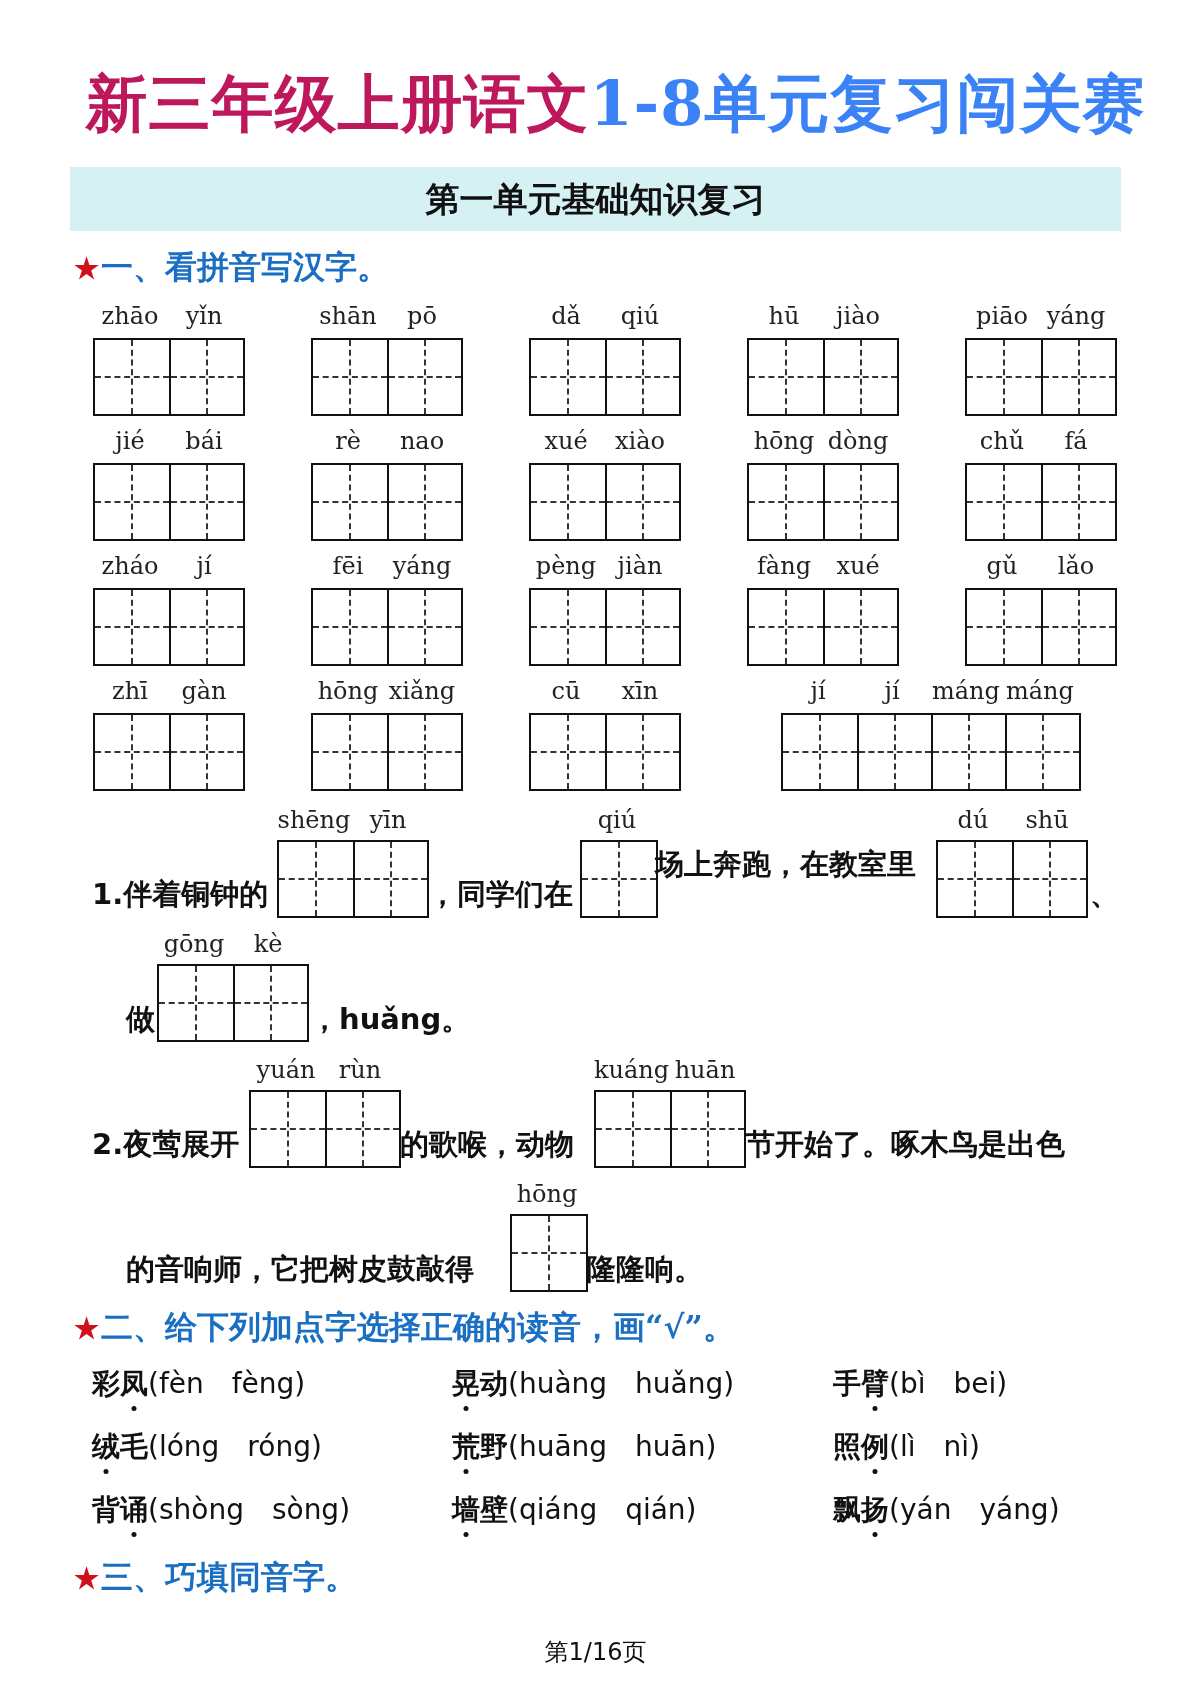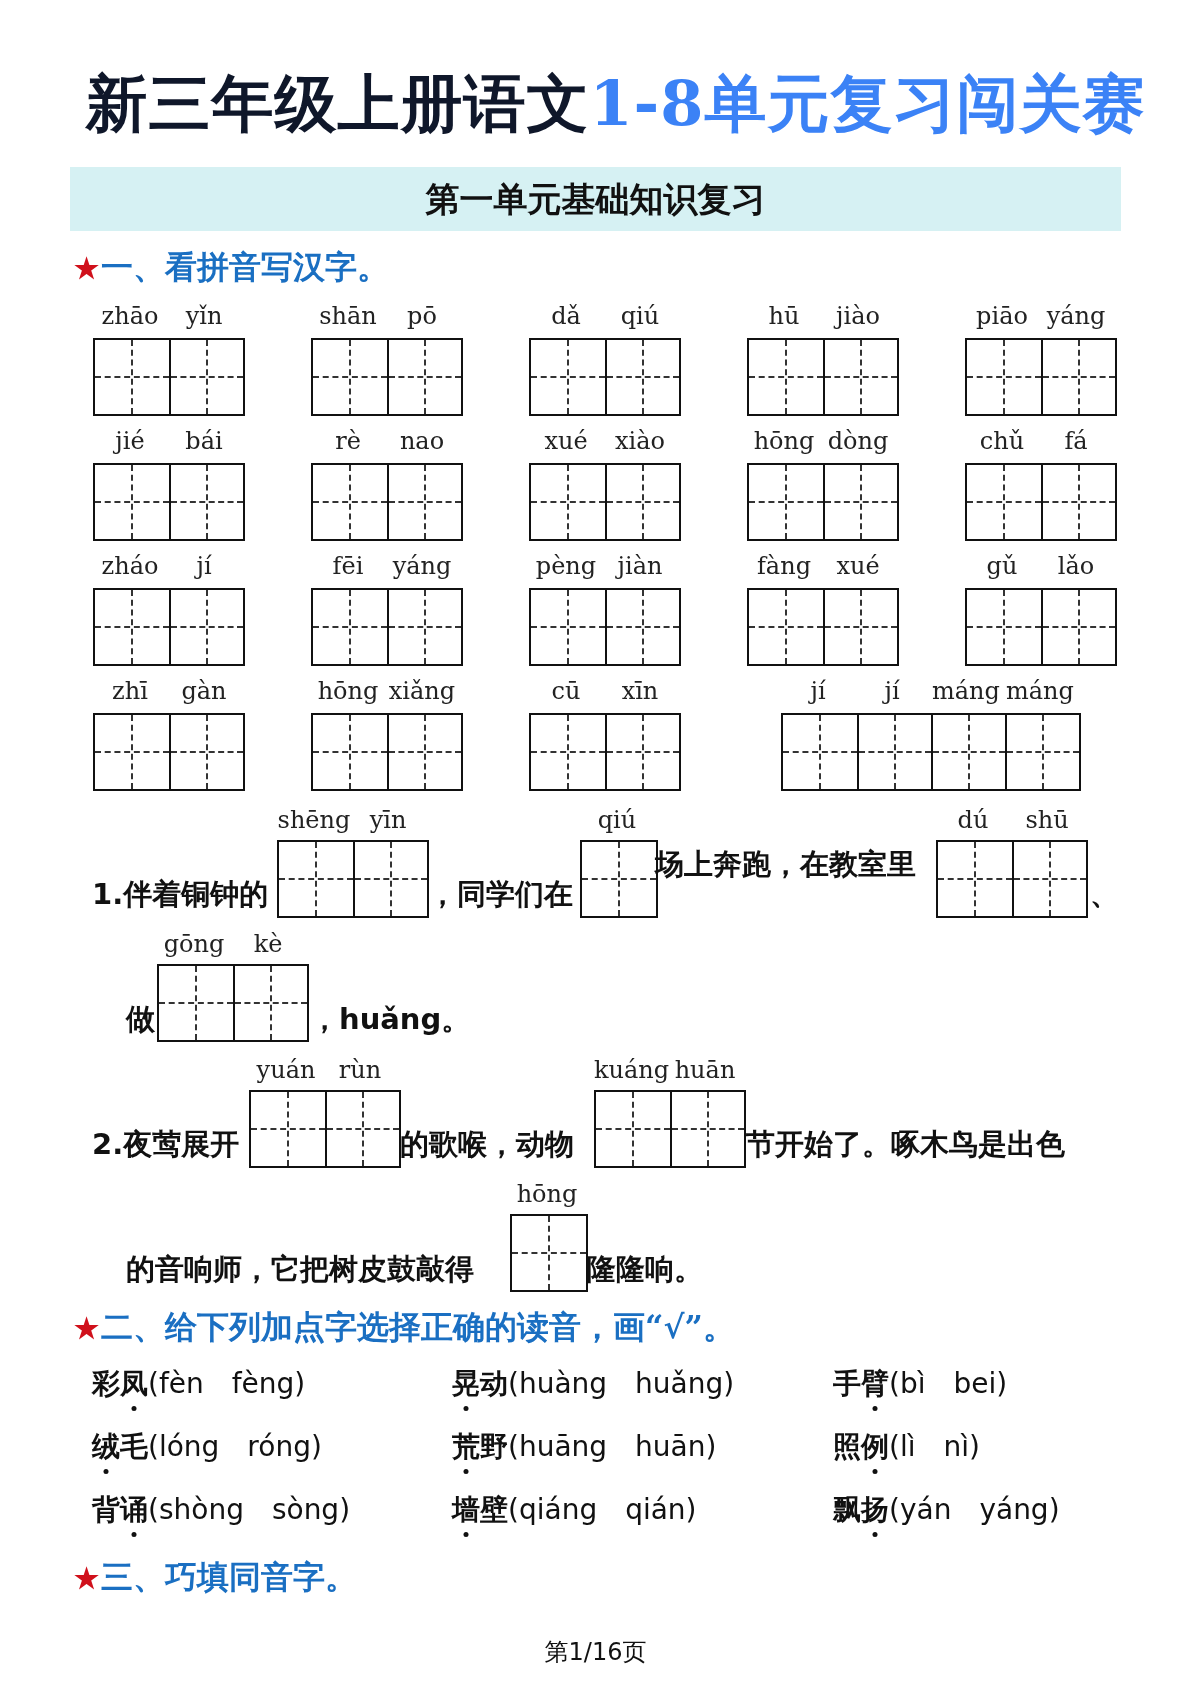--- a/index.html
+++ b/index.html
@@ -4,21 +4,21 @@
 <style>
   * { box-sizing: border-box; margin: 0; padding: 0; }
   html, body { width: 1191px; height: 1684px; background: #ffffff; overflow: hidden; }
   body { position: relative; font-family: "DejaVu Serif", serif; color: #111; }
 
   .title {
     position: absolute; left: 0; top: 62px; width: 1191px; text-align: center;
     font-family: "DejaVu Serif", serif; font-weight: bold; font-size: 62px; letter-spacing: 1px;
     white-space: nowrap;
   }
-  .title .black { color: #0f172a; margin-left: 40px; }
+  .title .black { color: #be185d; margin-left: 40px; }
   .title .red { color: #3b82f6; }
 
   .banner {
     position: absolute; left: 70px; top: 167px; width: 1051px; height: 64px;
     background: #d6f1f3; text-align: center; line-height: 64px;
     font-size: 34px; font-weight: bold; color: #111;
   }
 
   .section-heading {
     position: absolute; left: 74px; font-size: 32px; font-weight: bold; color: #1a6fc2;

